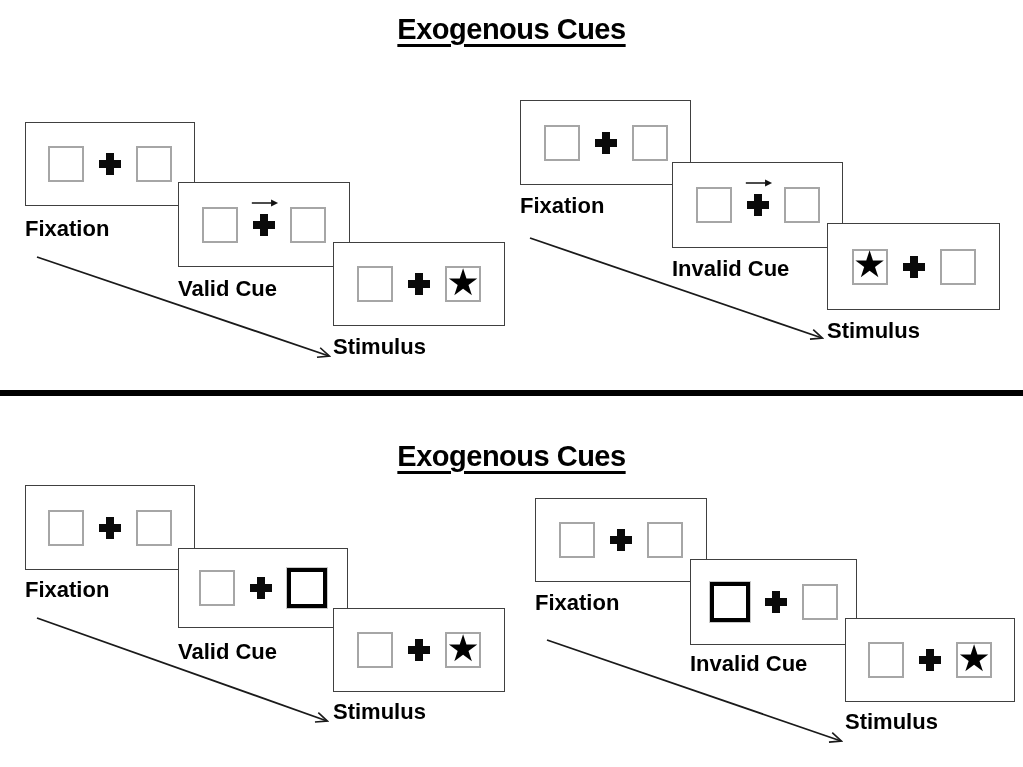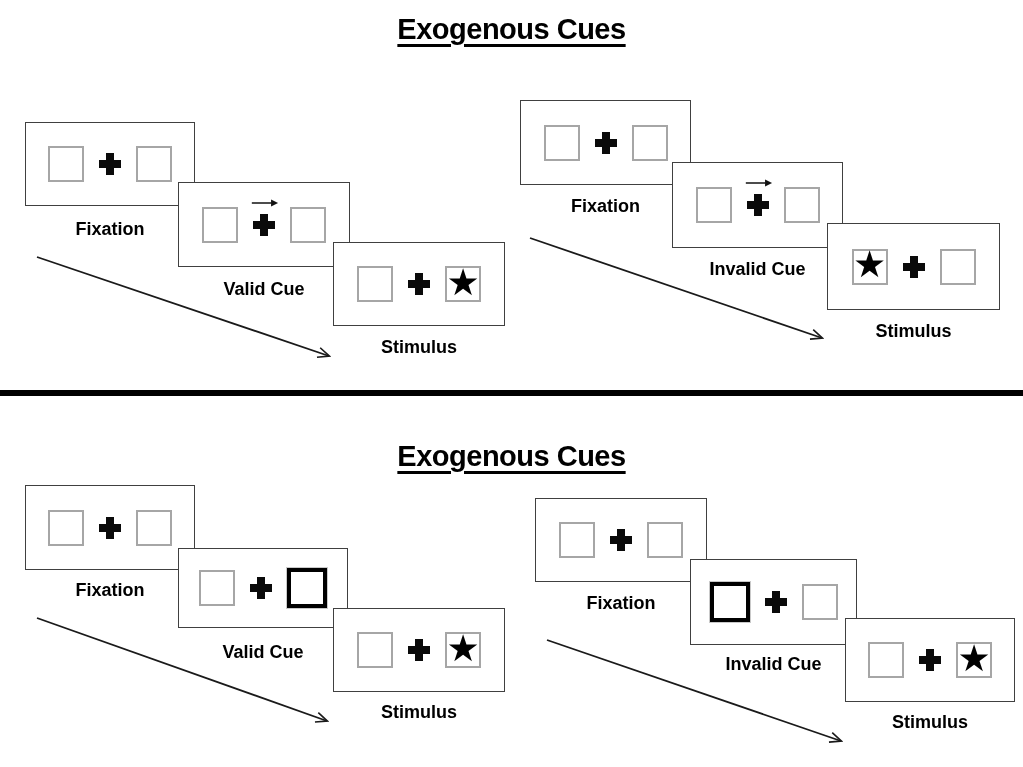--- a/index.html
+++ b/index.html
@@ -28,21 +28,21 @@
   .center{
     position:relative;height:100%;width:26px;flex:0 0 auto;
     display:flex;align-items:center;justify-content:center;
   }
   .plus{position:relative;width:22px;height:22px;flex:0 0 auto;}
   .plus::before{content:"";position:absolute;left:7px;top:0;width:8px;height:22px;background:#0a0a0a;}
   .plus::after{content:"";position:absolute;left:0;top:7px;width:22px;height:8px;background:#0a0a0a;}
   .cue-arrow{position:absolute;left:50%;transform:translateX(-46%);top:calc(50% - 27px);}
   .star{font-size:37px;line-height:1;color:#000;transform:translateY(-2px);}
   .card-label{
-    position:absolute;text-align:center;font-size:18px;font-weight:700;line-height:22px;
+    position:absolute;text-align:left;font-size:22px;font-weight:700;line-height:22px;
   }
   .divider{position:absolute;left:0;top:390px;width:1023px;height:6px;background:#000;}
   svg.arrows{position:absolute;left:0;top:0;pointer-events:none;}
 </style>
 </head>
 <body>
 
 <div class="canvas">
 
   <div class="section-title" style="top:13px;">

